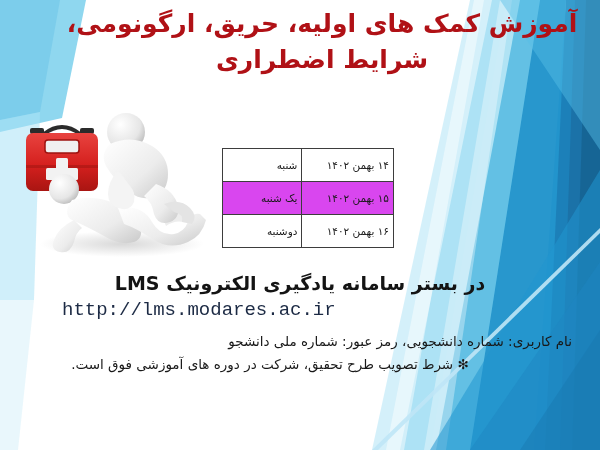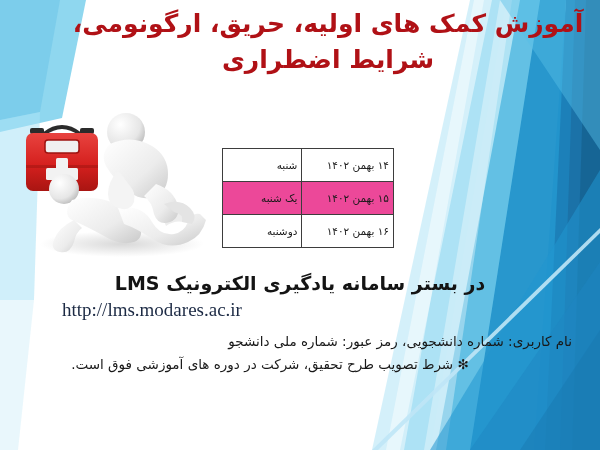--- a/index.html
+++ b/index.html
@@ -22,21 +22,21 @@
     inset: 0;
     width: 600px;
     height: 450px;
     pointer-events: none;
   }
 
   
   .title-block {
     position: absolute;
     top: 6px;
-    right: 12px;
+    right: 18px;
     width: 520px;
     text-align: center;
     direction: rtl;
     z-index: 6;
   }
   .title-line {
     color: #b01116;
     font-weight: bold;
     font-size: 25px;
     line-height: 1.42;
@@ -69,21 +69,21 @@
   .schedule-table td {
     border: 1.6px solid #3d3d3d;
     height: 32px;
     text-align: right;
     vertical-align: middle;
     font-size: 10.5px;
     color: #1a1a1a;
     font-family: "DejaVu Sans", "Liberation Sans", sans-serif;
     padding: 0 4px;
   }
-  .schedule-table tr.shaded td { background: #ec4899; }
+  .schedule-table tr.shaded td { background: #d946ef; }
   .col-day   { width: 78px; }
   .col-date  { width: 94px; }
 
   
   .body-block {
     position: absolute;
     left: 0;
     right: 0;
     top: 272px;
     text-align: center;
@@ -100,21 +100,21 @@
   .line-url-row {
     position: relative;
     height: 30px;
     margin-top: 3px;
   }
   .url-text {
     position: absolute;
     left: 62px;
     top: 0;
     direction: ltr;
-    font-family: Liberation Serif, serif;
+    font-family: Liberation Mono, monospace;
     font-size: 19px;
     color: #1c2a44;
     white-space: nowrap;
   }
   .offline-text {
     position: absolute;
     right: 140px;
     top: 2px;
     font-size: 15px;
     font-weight: bold;

